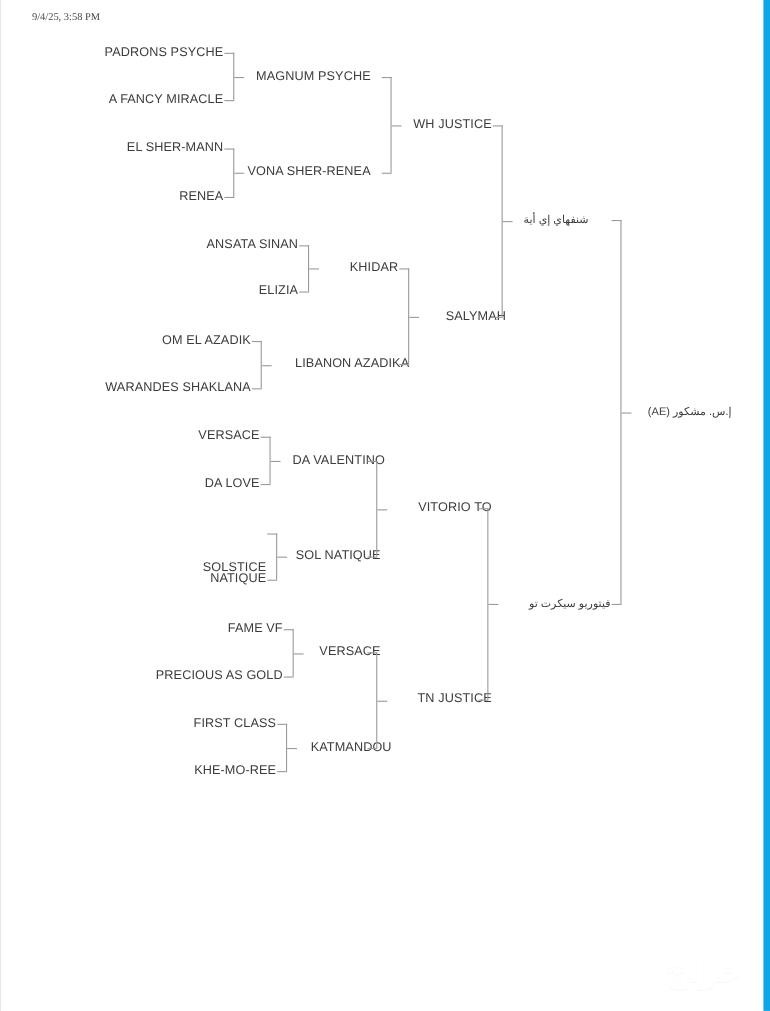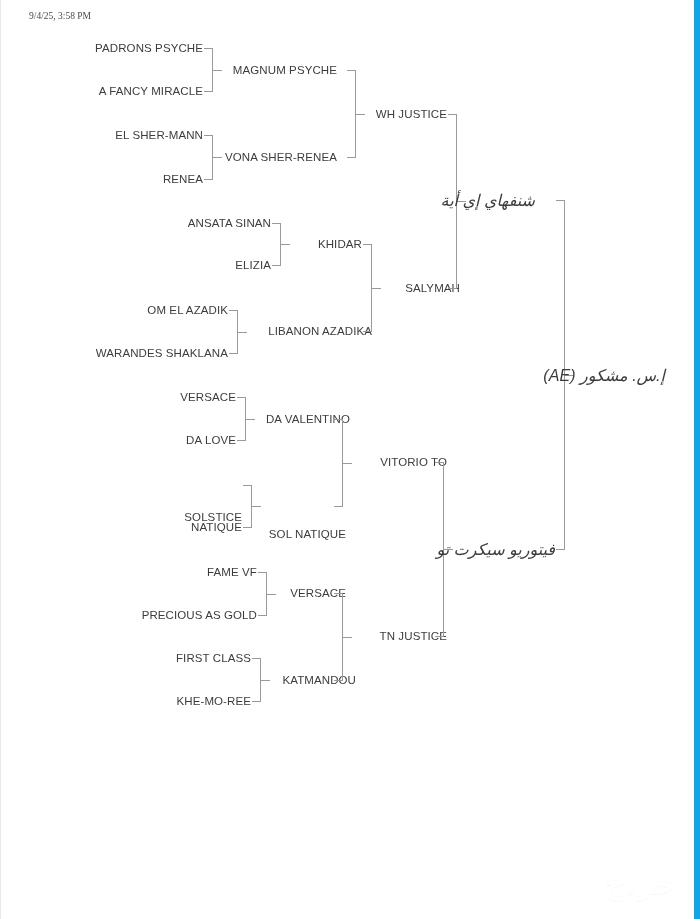--- a/index.html
+++ b/index.html
@@ -63,22 +63,21 @@
     transform: translateY(-50%);
   }
   
   .node.latin {
     text-align: right;
     direction: ltr;
   }
   .node.arabic {
     text-align: left;
     direction: rtl;
-    font-size: 16px;
-    font-style: italic;
+    font-size: 10px;
   }
 
   
   .bracket {
     position: absolute;
     border-left: 1px solid #9a9a9a;
     box-sizing: border-box;
   }
   .bracket::before,
   .bracket::after {
@@ -167,21 +166,21 @@
       </div>
     <div class="bracket" style="left:259px; top:658px; height:43px;">
         <span class="out"></span>
       </div>
 
     <div class="node latin" style="right:364px; top:70px;">MAGNUM PSYCHE</div>
     <div class="node latin" style="right:364px; top:157px;">VONA SHER-RENEA</div>
     <div class="node latin" style="right:339px; top:244px;">KHIDAR</div>
     <div class="node latin" style="right:329px; top:331px;">LIBANON AZADIKA</div>
     <div class="node latin" style="right:351px; top:419px;">DA VALENTINO</div>
-    <div class="node latin" style="right:355px; top:534px;margin-left:32px;">SOL NATIQUE</div>
+    <div class="node latin" style="right:355px; top:506px;margin-left:32px;">SOL NATIQUE</div>
     <div class="node latin" style="right:355px; top:593px;">VERSACE</div>
     <div class="node latin" style="right:345px; top:680px;">KATMANDOU</div>
 
     <div class="bracket" style="left:354px; top:70px;  height:87px;">
         <span class="out"></span>
       </div>
     <div class="bracket" style="left:370px; top:244px; height:87px;">
         <span class="out"></span>
       </div>
     <div class="bracket" style="left:341px; top:419px; height:87px;">

